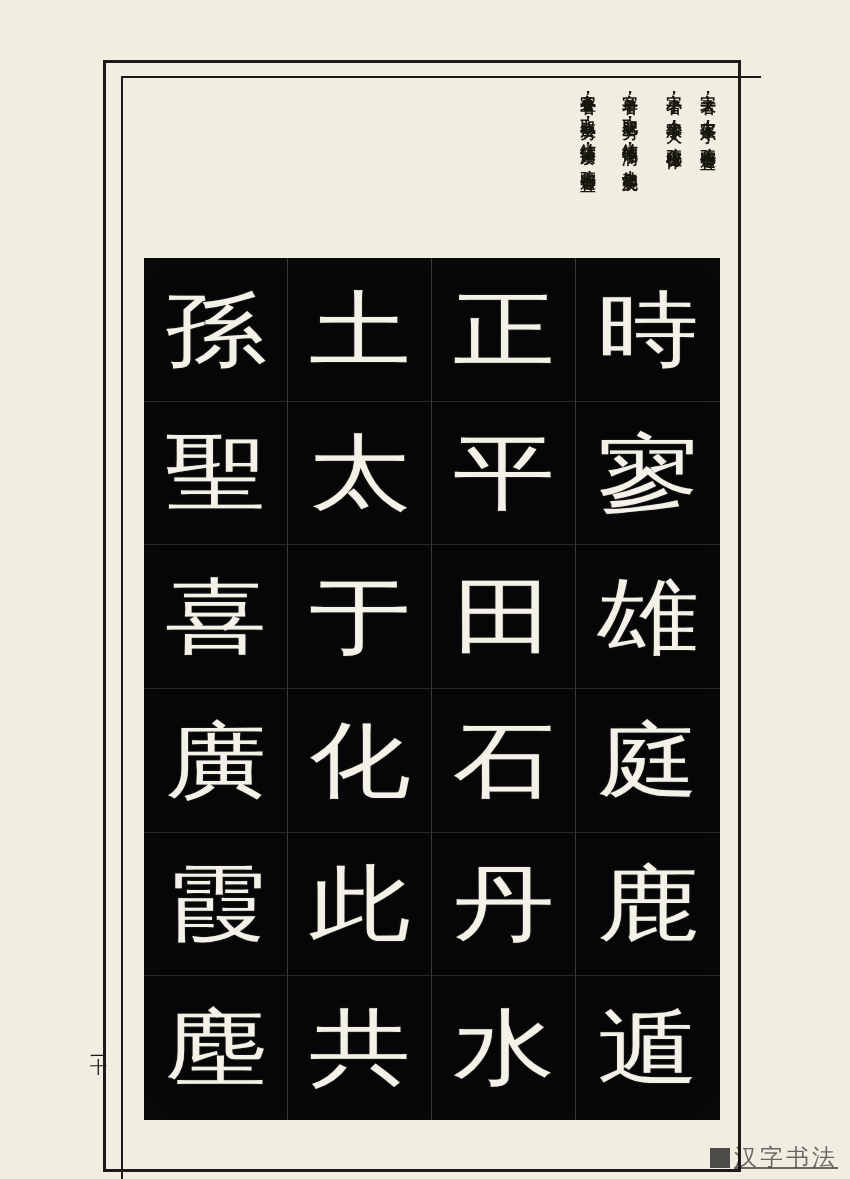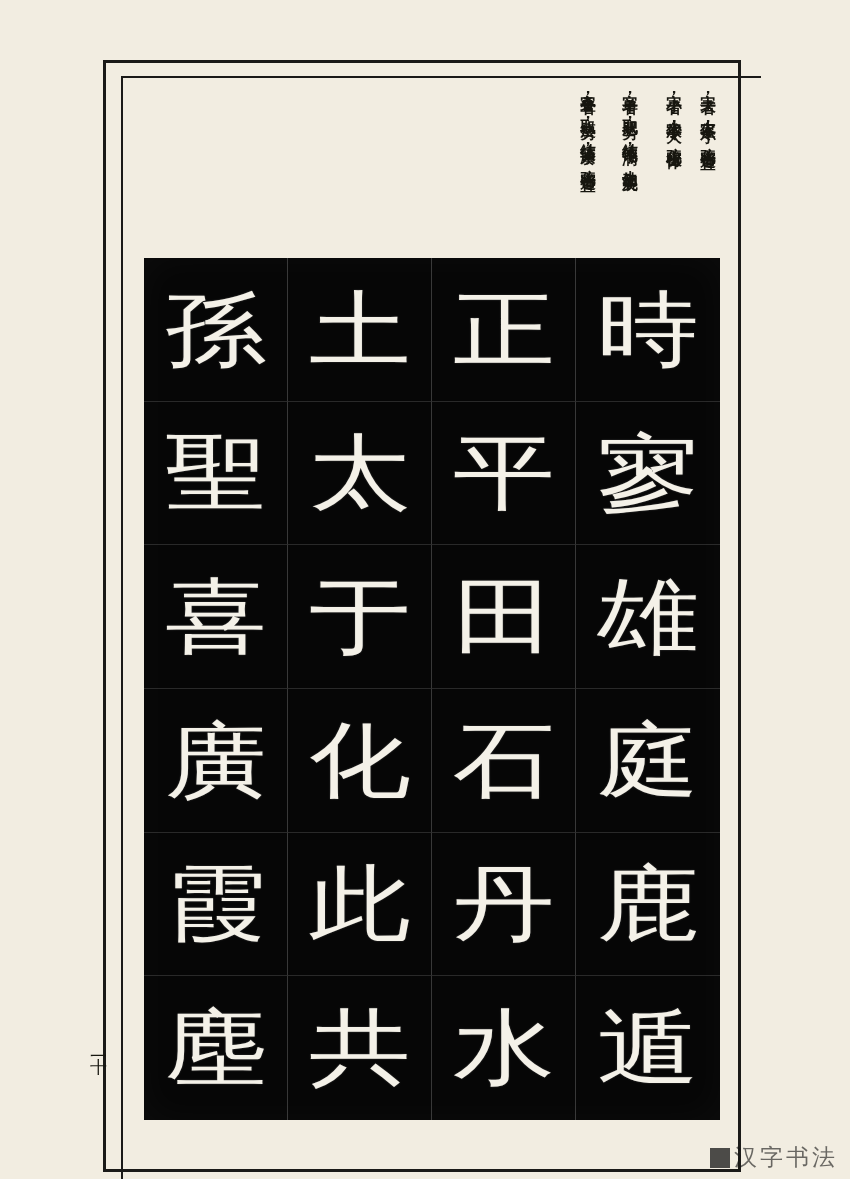--- a/index.html
+++ b/index.html
@@ -134,20 +134,21 @@
     position: absolute;
     right: 12px;
     bottom: 6px;
     font-size: 23px;
     letter-spacing: 3px;
     color: rgba(20,20,20,0.72);
     font-family: "Liberation Sans", sans-serif;
     display: flex;
     align-items: center;
     gap: 4px;
+    text-decoration: underline;
   }
   #watermark .wm-block {
     display: inline-block;
     width: 20px;
     height: 20px;
     background: rgba(20,20,20,0.75);
   }
   #watermark .wm-text { opacity: 0.85; }
 </style>
 </head>

